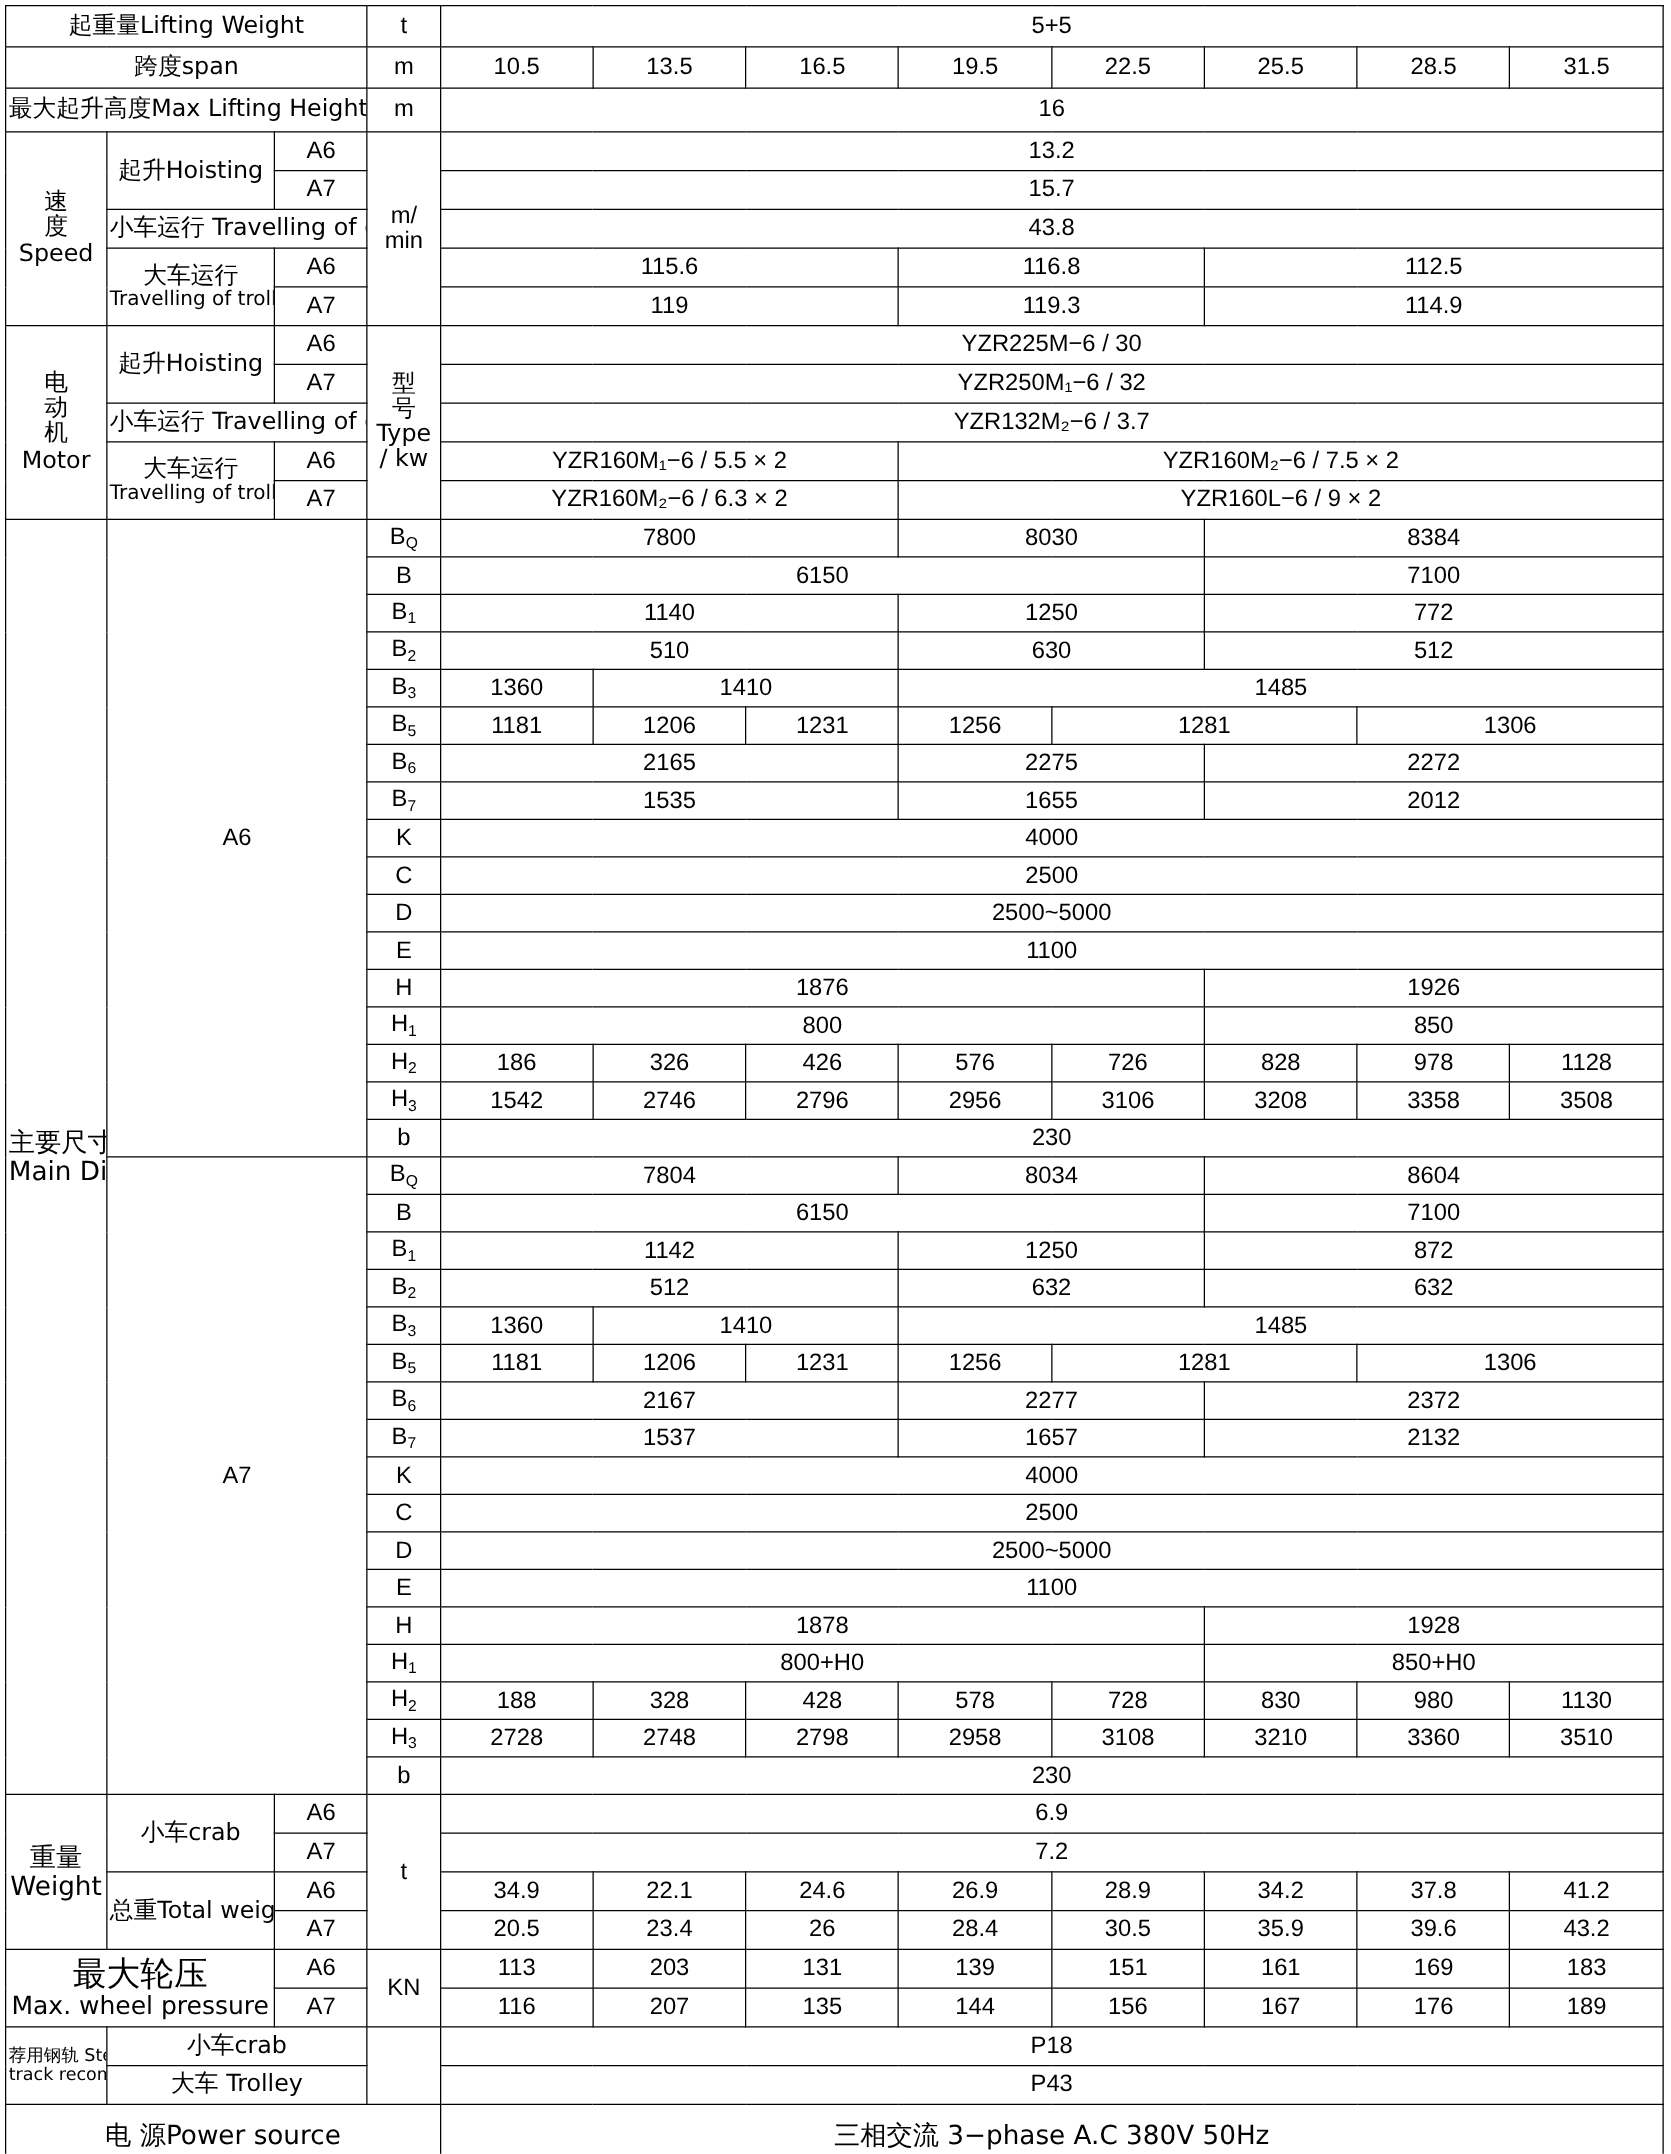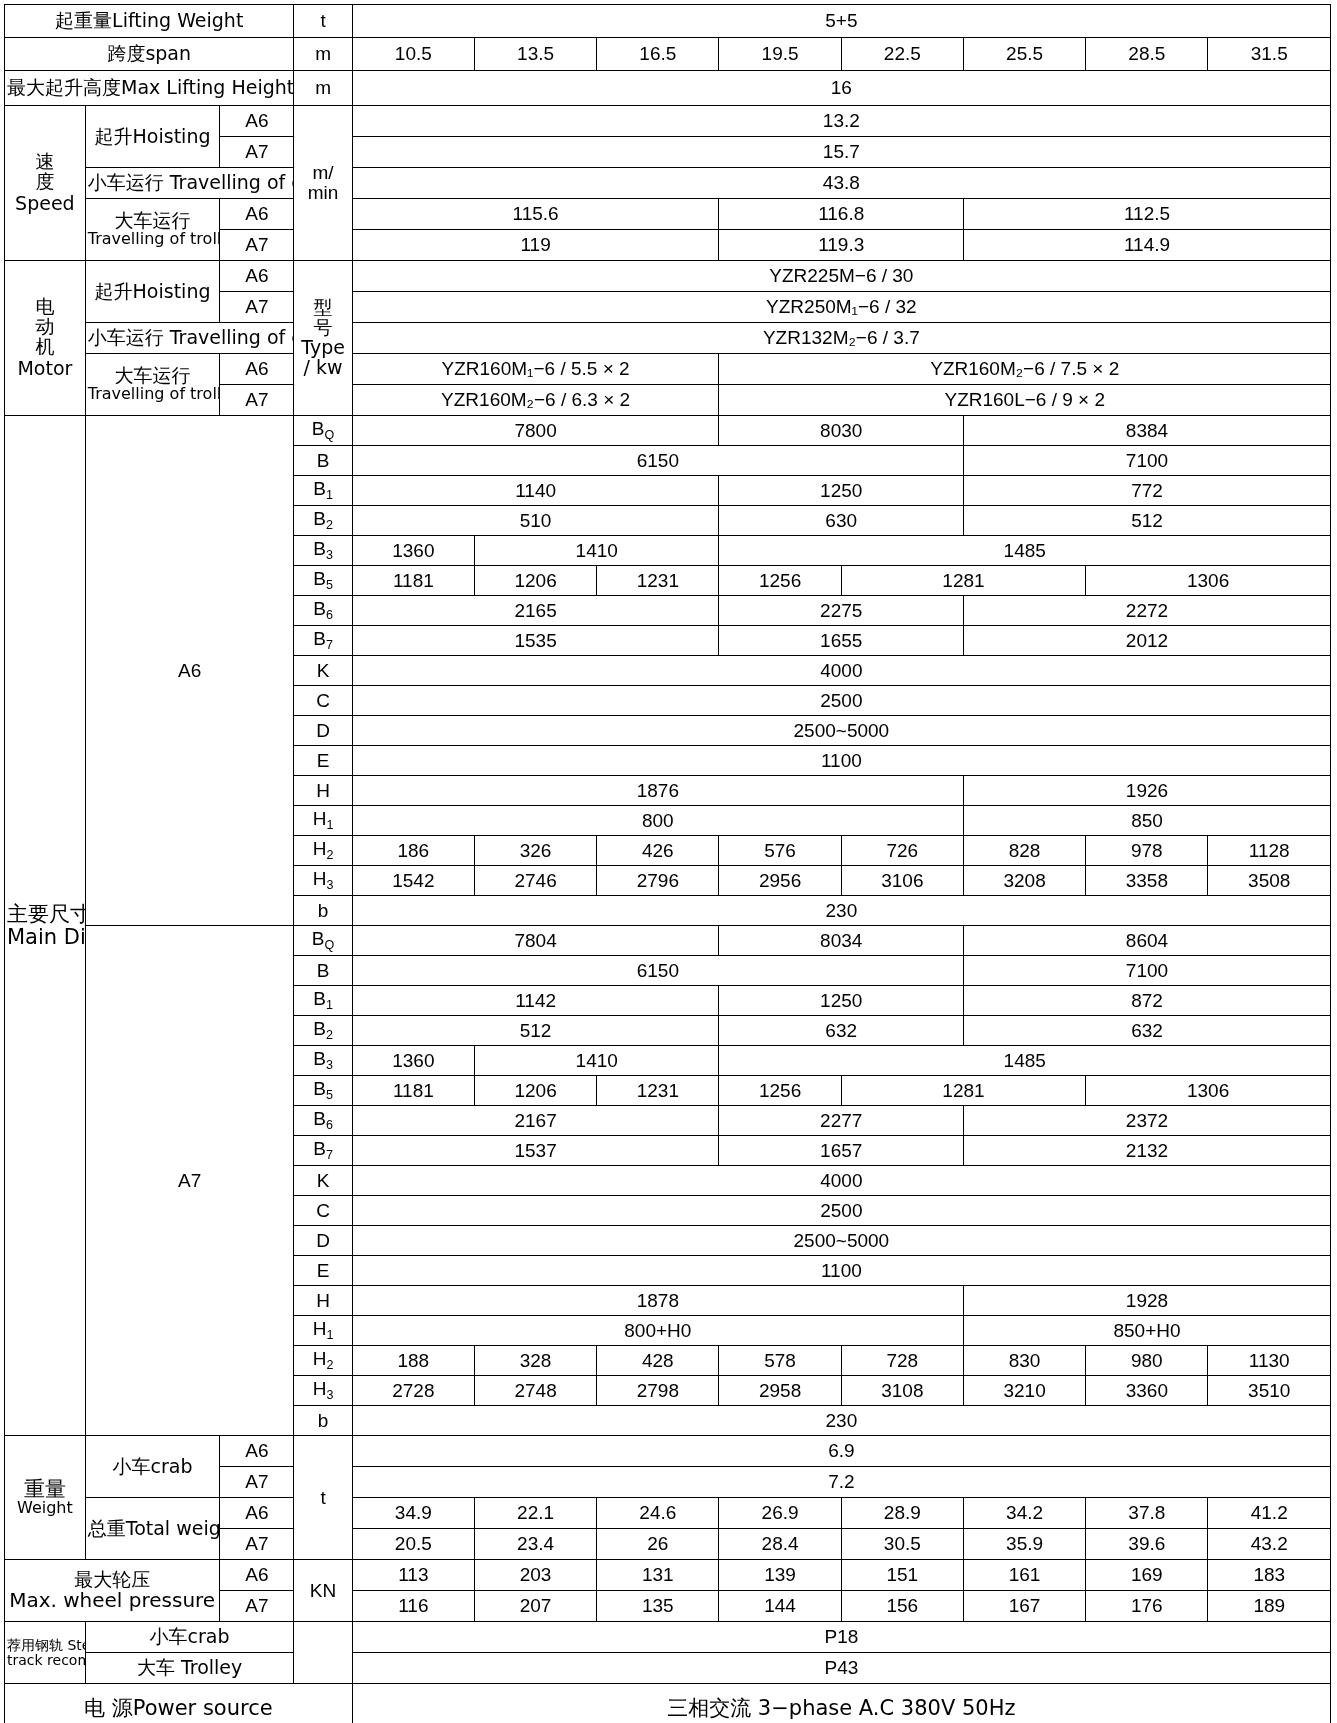--- a/index.html
+++ b/index.html
@@ -347,21 +347,21 @@
           <td colspan="1">3360</td>
           <td colspan="1" class="thick-r">3510</td>
         </tr>
         <tr>
           <td style="height:27px;">b</td>
           <td colspan="8" class="thick-r">230</td>
         </tr>
         <tr>
           <td rowspan="4" class="cn thick-t thick-l">
             <div style="font-size:21px;">重量</div>
-            <div style="font-size:16px;">Weight</div>
+            <div style="font-size:21px;">Weight</div>
           </td>
           <td rowspan="2" class="cn thick-t">小车crab</td>
           <td class="thick-t" style="height:28px;">A6</td>
           <td rowspan="4" class="thick-t">t</td>
           <td colspan="8" class="thick-t thick-r">6.9</td>
         </tr>
         <tr>
           <td style="height:28px;">A7</td>
           <td colspan="8" class="thick-r">7.2</td>
         </tr>
@@ -383,21 +383,21 @@
           <td>23.4</td>
           <td>26</td>
           <td>28.4</td>
           <td>30.5</td>
           <td>35.9</td>
           <td>39.6</td>
           <td class="thick-r">43.2</td>
         </tr>
         <tr>
           <td rowspan="2" colspan="2" class="cn thick-t thick-l">
-            <div style="font-size:19px;">最大轮压</div>
+            <div style="font-size:27px;">最大轮压</div>
             <div style="font-size:20px;">Max.  wheel pressure</div>
           </td>
           <td class="thick-t" style="height:28px;">A6</td>
           <td rowspan="2" class="thick-t">KN</td>
           <td class="thick-t">113</td>
           <td class="thick-t">203</td>
           <td class="thick-t">131</td>
           <td class="thick-t">139</td>
           <td class="thick-t">151</td>
           <td class="thick-t">161</td>

